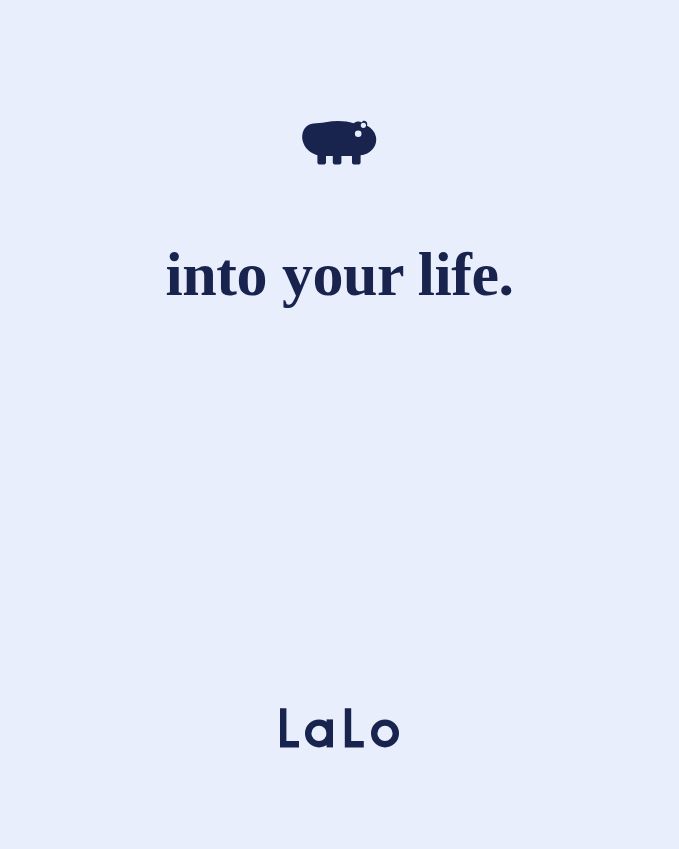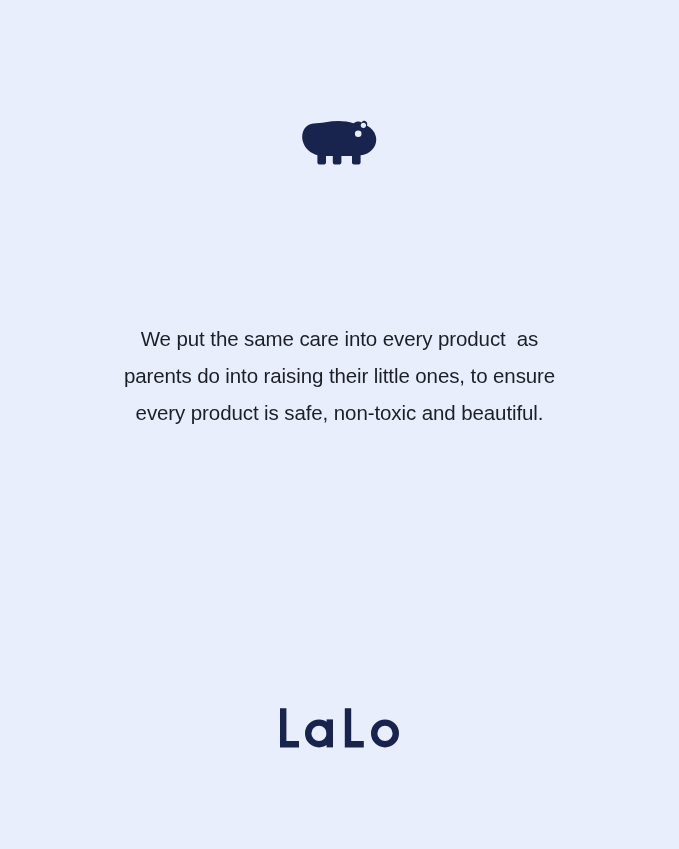--- a/index.html
+++ b/index.html
@@ -119,27 +119,23 @@
         C0.4,21.2 0.6,15.2 3.6,10.6
         C8.0,3.8 16.0,5.7 24.5,4.2
         Z"></path>
 
       <circle cx="57.2" cy="15.8" r="3.3" fill="#e9eefc"></circle>
       <circle cx="62.4" cy="7.3" r="2.6" fill="#e9eefc"></circle>
     </svg>
   </div>
 
   <h1 class="headline">
+    <span class="hl-line">into your life.</span>
   </h1>
 
-  <p class="body-copy">
-    <span class="bd-line">We put the same care into every product  as</span>
-    <span class="bd-line">parents do into raising their little ones, to ensure</span>
-    <span class="bd-line">every product is safe, non-toxic and beautiful.</span>
-  </p>
 
   <div class="wordmark">
     <svg width="126" height="46" viewBox="0 0 126 46" aria-hidden="true">
       <g fill="none" stroke="#18244e" stroke-width="6.4" stroke-linecap="square" stroke-linejoin="miter">
 
         <path d="M6.2,6.5 L6.2,39.2 L18.8,39.2"></path>
 
         <circle cx="42.0" cy="28.4" r="10.8"></circle>
         <path d="M52.8,17.6 L52.8,39.2"></path>
 

